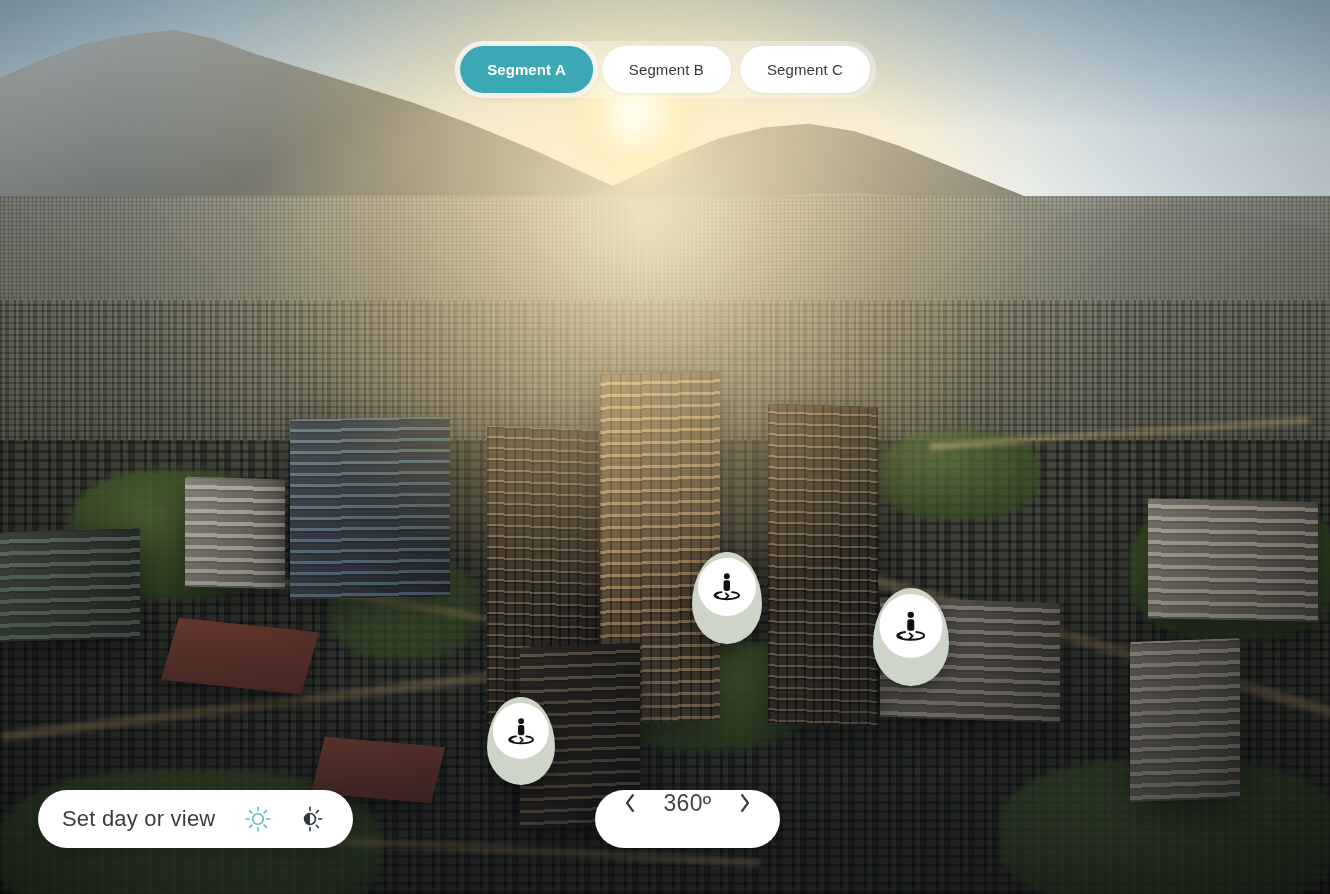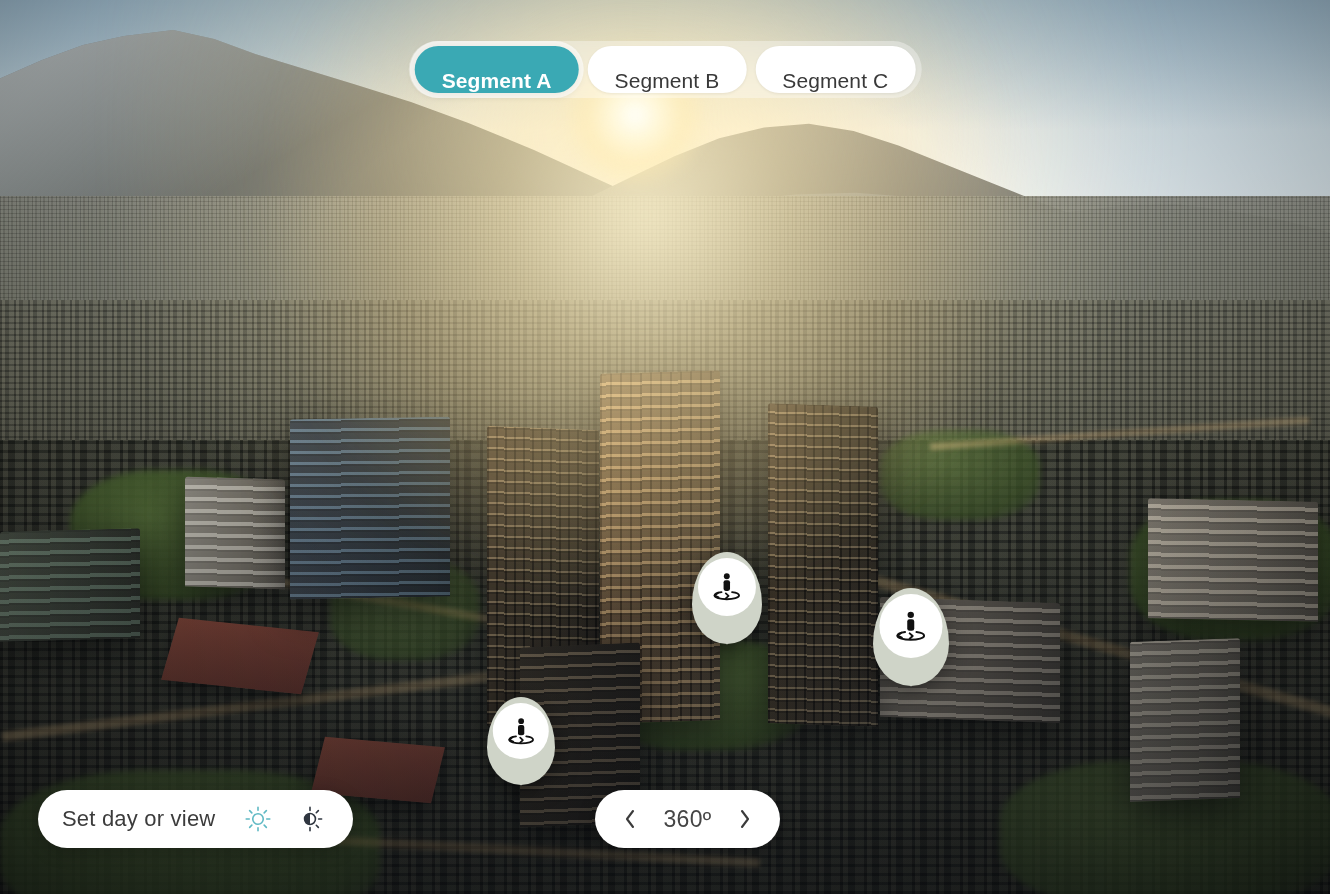--- a/index.html
+++ b/index.html
@@ -203,26 +203,26 @@
   .tabbar {
     position:absolute; left:50%; transform:translateX(-50%);
     top:41px;
     display:flex; align-items:center; gap:9px;
     padding:5px 6px;
     border-radius:34px;
     background:rgba(255,255,255,.34);
     backdrop-filter:blur(6px);
   }
   .tab {
-    display:flex; align-items:flex-end; justify-content:center;
+    display:flex; align-items:center; justify-content:center;
     height:47px; padding:0 27px;
     border-radius:24px;
     background:#ffffff;
     color:#393939;
-    font-size:21px; font-weight:400;
+    font-size:15px; font-weight:400;
     letter-spacing:.1px;
     white-space:nowrap;
     cursor:pointer;
     box-shadow:0 1px 3px rgba(0,0,0,.08);
   }
   .tab.active {
     background:#3aa9b4;
     color:#ffffff;
     font-weight:700;
     box-shadow:0 0 0 5px rgba(255,255,255,.60), 0 2px 8px rgba(0,0,0,.18);
@@ -276,21 +276,21 @@
     width:34px; height:34px;
     display:flex; align-items:center; justify-content:center;
     cursor:pointer; border-radius:50%;
   }
   .dn-btn + .dn-btn { margin-left:18px; }
   .dn-btn svg { width:30px; height:30px; }
 
   
   .rotator {
     position:absolute; left:595px; top:790px;
-    display:flex; align-items:center; justify-content:space-between;
+    display:flex; justify-content:space-between;
     width:185px; height:58px;
     padding:0 22px;
     border-radius:30px;
     background:#ffffff;
     box-shadow:0 4px 18px rgba(0,0,0,.24);
   }
   .rot-arrow {
     width:26px; height:26px;
     display:flex; align-items:center; justify-content:center;
     cursor:pointer;

